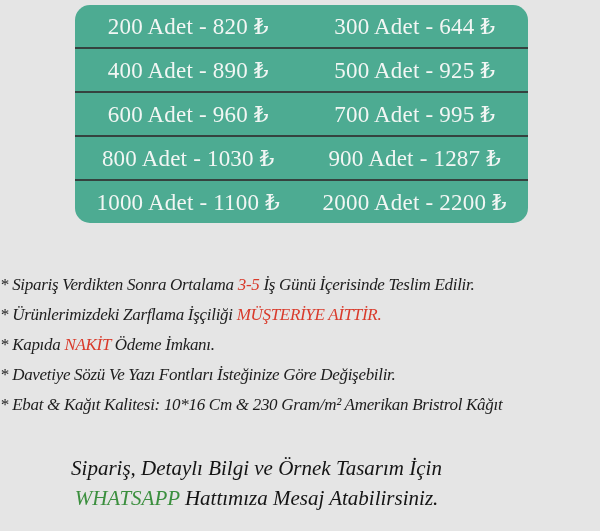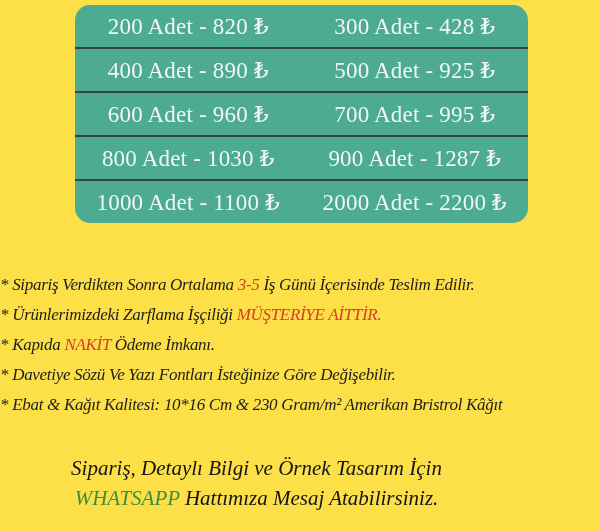--- a/index.html
+++ b/index.html
@@ -4,21 +4,21 @@
 <style>
   html, body {
     margin: 0;
     padding: 0;
     background: #ffffff;
   }
   .page {
     position: relative;
     width: 600px;
     height: 531px;
-    background: #fde047;
+    background: #e5e5e5;
     overflow: hidden;
     font-family: "Liberation Serif", "DejaVu Serif", serif;
   }
 
   
   .price-table {
     position: absolute;
     left: 75px;
     top: 5px;
     width: 453px;
@@ -80,21 +80,21 @@
   .whatsapp-accent { color: #3b8f3e; margin-top: 28px; }
 </style>
 </head>
 <body>
 
 <div class="page">
 
   <div class="price-table">
     <div class="price-row">
       <div class="price-cell">200 Adet - 820 ₺</div>
-      <div class="price-cell">300 Adet - 428 ₺</div>
+      <div class="price-cell">300 Adet - 644 ₺</div>
     </div>
     <div class="price-row">
       <div class="price-cell">400 Adet - 890 ₺</div>
       <div class="price-cell">500 Adet - 925 ₺</div>
     </div>
     <div class="price-row">
       <div class="price-cell">600 Adet - 960 ₺</div>
       <div class="price-cell">700 Adet - 995 ₺</div>
     </div>
     <div class="price-row">

